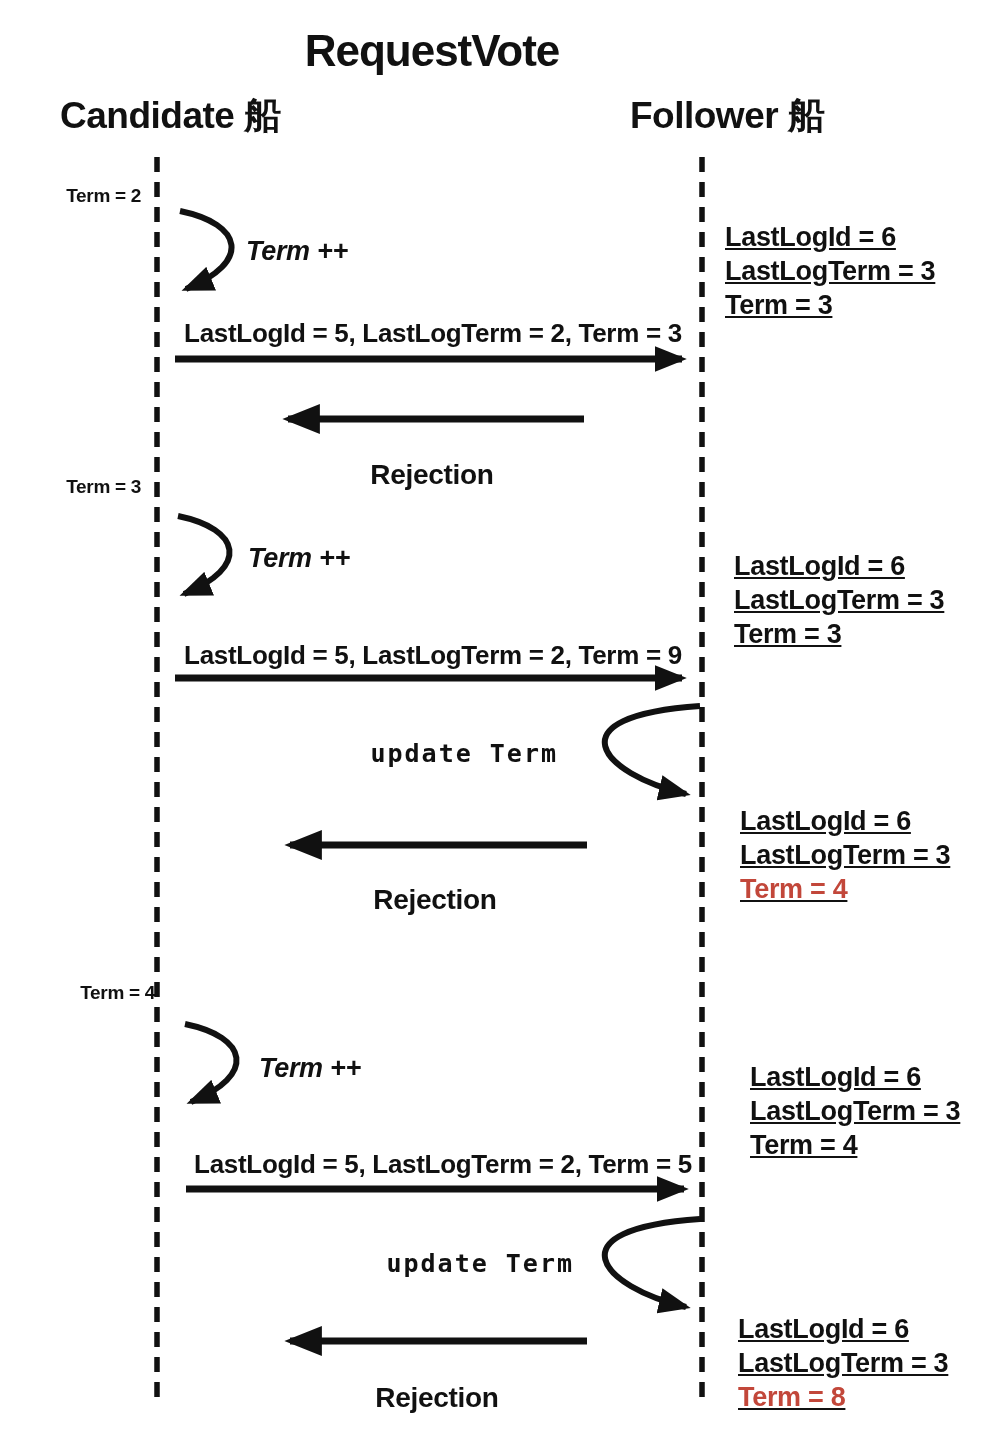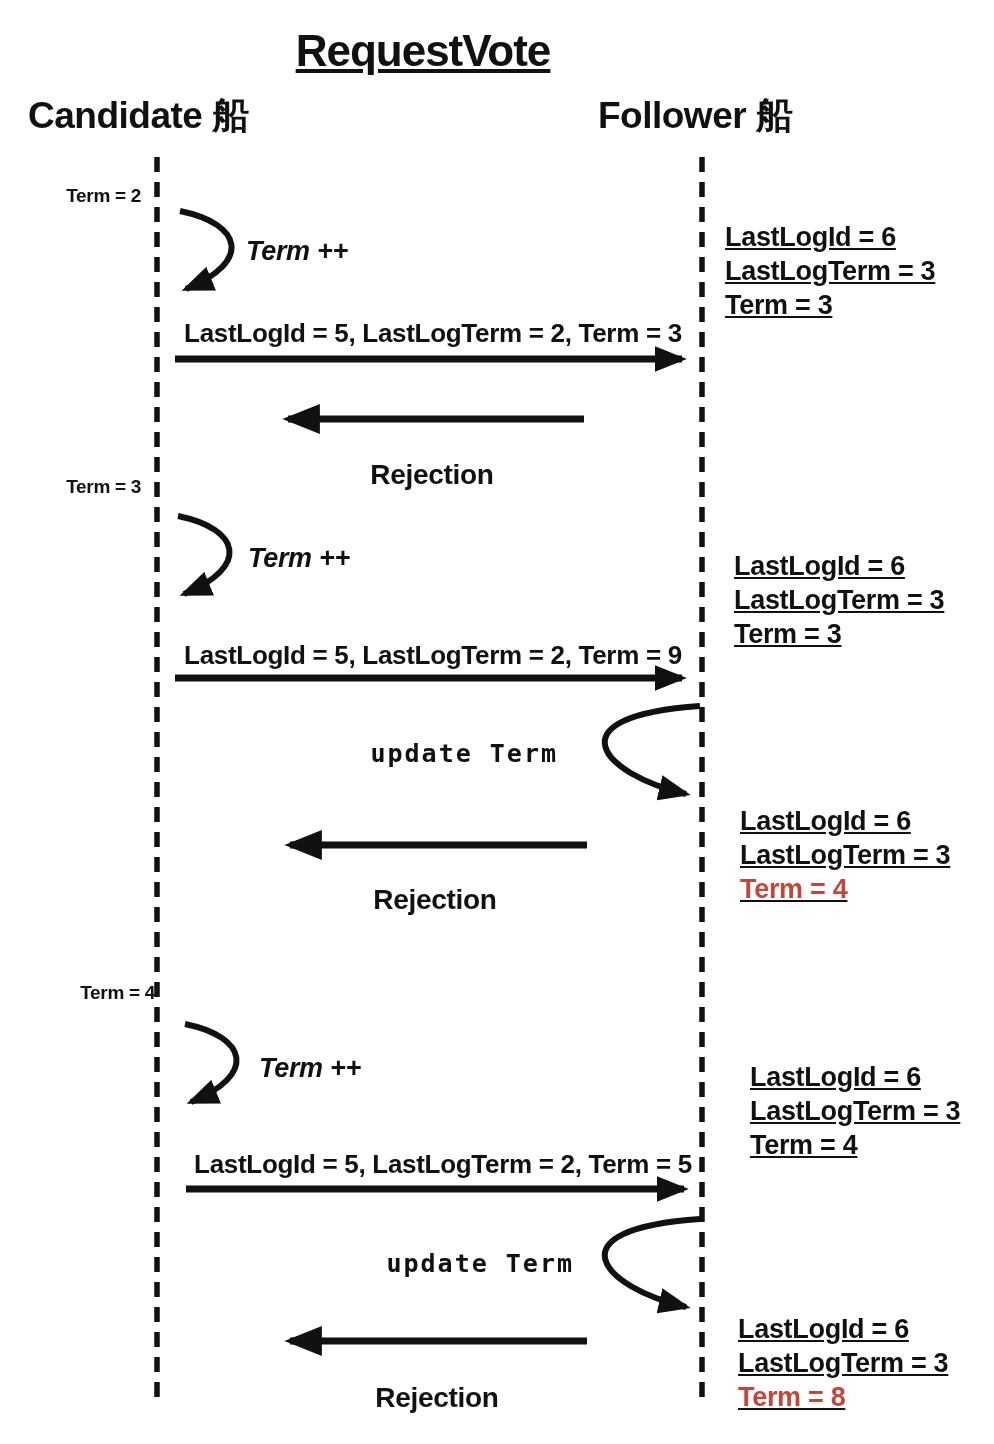--- a/index.html
+++ b/index.html
@@ -26,21 +26,21 @@
     font-weight: bold;
     white-space: nowrap;
     color: var(--ink);
     letter-spacing: -0.3px;
   }
   .title {
     font-size: 44px;
     transform: translateX(-50%);
     letter-spacing: -1px;
   }
-  .actor { font-size: 37px; letter-spacing: -0.5px; }
+  .actor { font-size: 37px; letter-spacing: -0.5px; margin-left: 32px; }
   .term-left { font-size: 19px; transform: translateY(-50%); }
   .term-inc { font-size: 27px; transform: translateY(-50%); font-style: italic; }
   .msg-label { font-size: 26px; transform: translate(-50%, -50%); }
   .rej-label { font-size: 28px; transform: translate(-50%, -50%); margin-top: 28px; }
   .upd-label {
     font-family: "DejaVu Sans Mono", "Liberation Mono", monospace;
     font-size: 25px;
     font-weight: bold;
     transform: translateY(-50%);
     letter-spacing: 2px;
@@ -76,21 +76,21 @@
 
     <path class="stroke" d="M175 359 H 682" stroke-width="7" marker-end="url(#ah)"></path>
     <path class="stroke" d="M175 678 H 682" stroke-width="7" marker-end="url(#ah)"></path>
     <path class="stroke" d="M186 1189 H 684" stroke-width="7" marker-end="url(#ah)"></path>
 
     <path class="stroke" d="M584 419 H 288" stroke-width="7" marker-end="url(#ahR)"></path>
     <path class="stroke" d="M587 845 H 290" stroke-width="7" marker-end="url(#ahR)"></path>
     <path class="stroke" d="M587 1341 H 290" stroke-width="7" marker-end="url(#ahR)"></path>
   </svg>
 
-  <div class="txt title" style="left:423px; top:26px;text-decoration:underline;">RequestVote</div>
+  <div class="txt title" style="left:432px; top:26px;">RequestVote</div>
   <div class="txt actor" style="left:28px; top:91px;">Candidate 船</div>
   <div class="txt actor" style="left:598px; top:91px;">Follower 船</div>
 
   <div class="txt term-left" style="right:853px; top:196px;">Term = 2</div>
   <div class="txt term-left" style="right:853px; top:487px;">Term = 3</div>
   <div class="txt term-left" style="right:839px; top:993px;">Term = 4</div>
 
   <div class="txt term-inc" style="left:246px; top:251px;">Term ++</div>
   <div class="txt term-inc" style="left:248px; top:558px;">Term ++</div>
   <div class="txt term-inc" style="left:259px; top:1068px;">Term ++</div>

